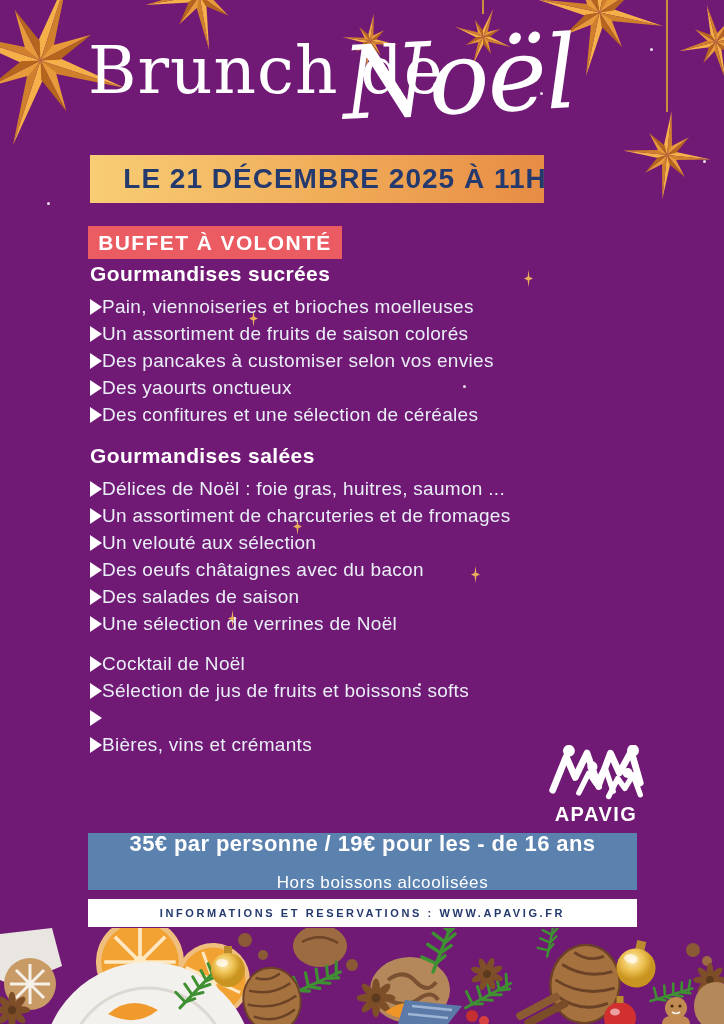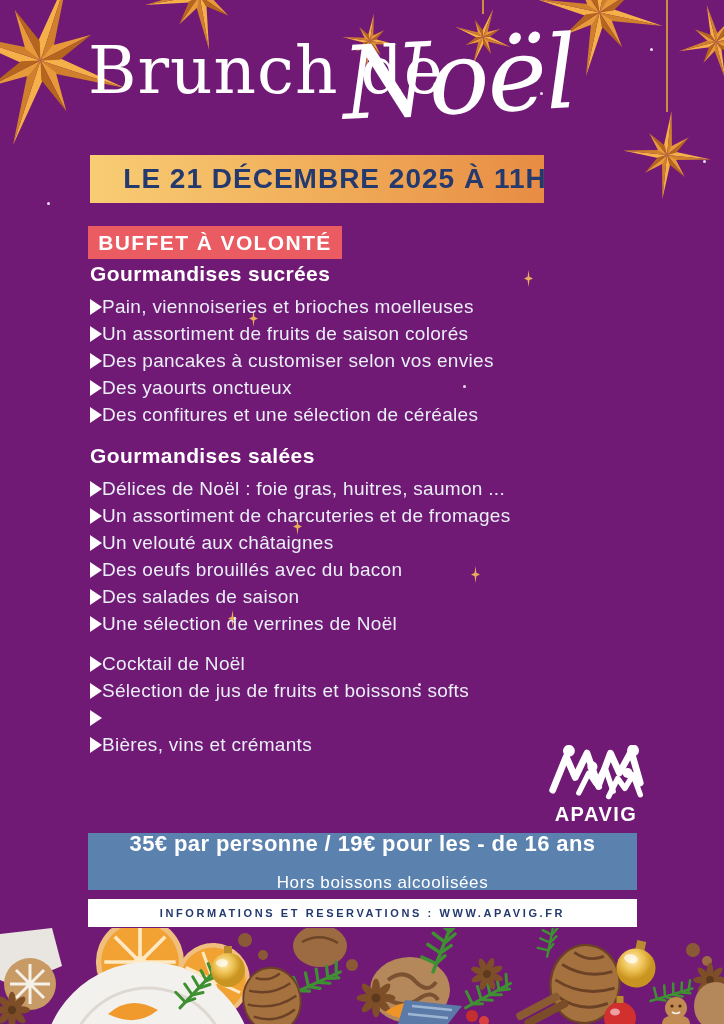--- a/index.html
+++ b/index.html
@@ -208,25 +208,25 @@
     <div class="menu-item">
         <span class="tri"></span>
         <span>Délices de Noël : foie gras, huitres, saumon ...</span>
       </div>
     <div class="menu-item">
         <span class="tri"></span>
         <span>Un assortiment de charcuteries et de fromages</span>
       </div>
     <div class="menu-item">
         <span class="tri"></span>
-        <span>Un velouté aux châtaignes</span>
-      </div>
-    <div class="menu-item">
-        <span class="tri"></span>
-        <span>Des oeufs brouillés avec du bacon</span>
+        <span>Un velouté aux sélection</span>
+      </div>
+    <div class="menu-item">
+        <span class="tri"></span>
+        <span>Des oeufs châtaignes avec du bacon</span>
       </div>
     <div class="menu-item">
         <span class="tri"></span>
         <span>Des salades de saison</span>
       </div>
     <div class="menu-item">
         <span class="tri"></span>
         <span>Une sélection de verrines de Noël</span>
       </div>
   </div>

